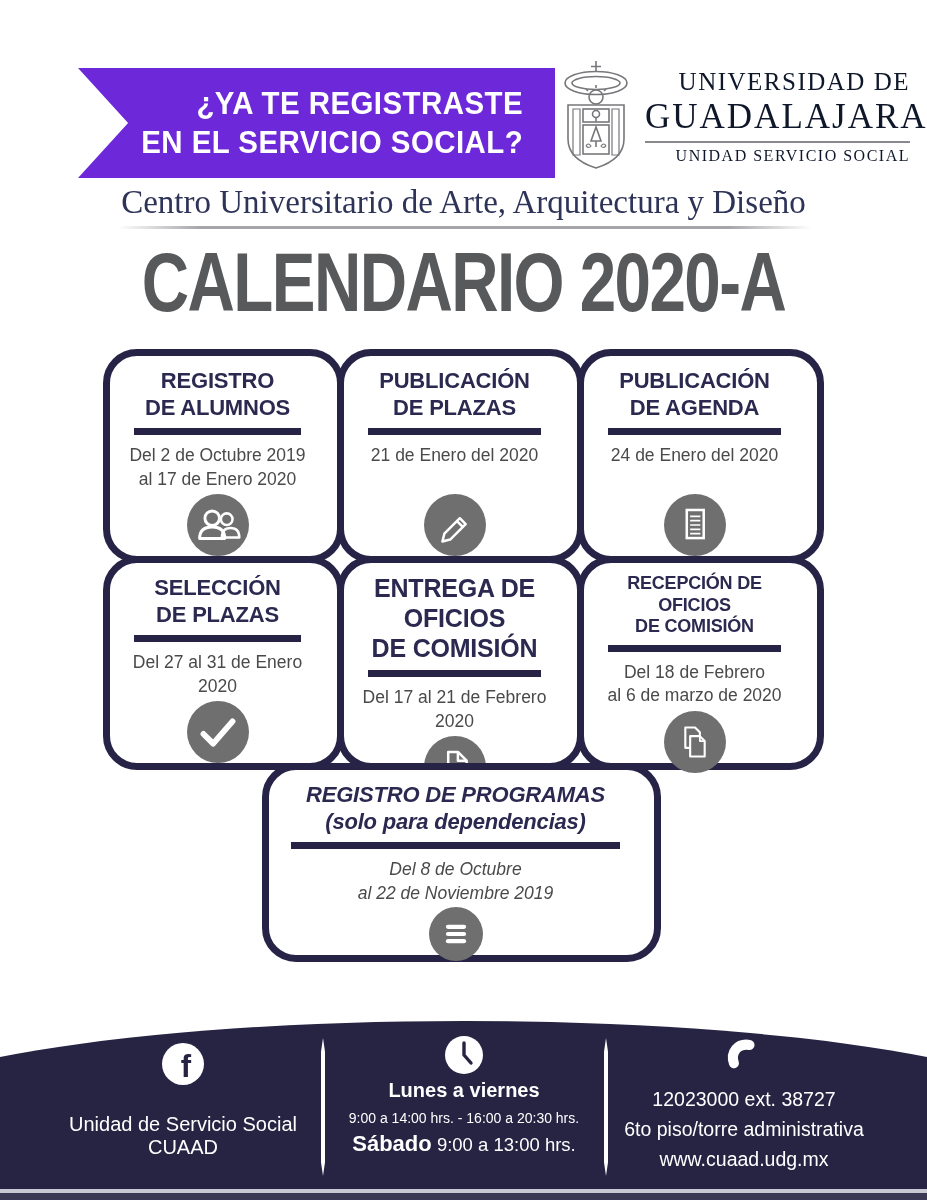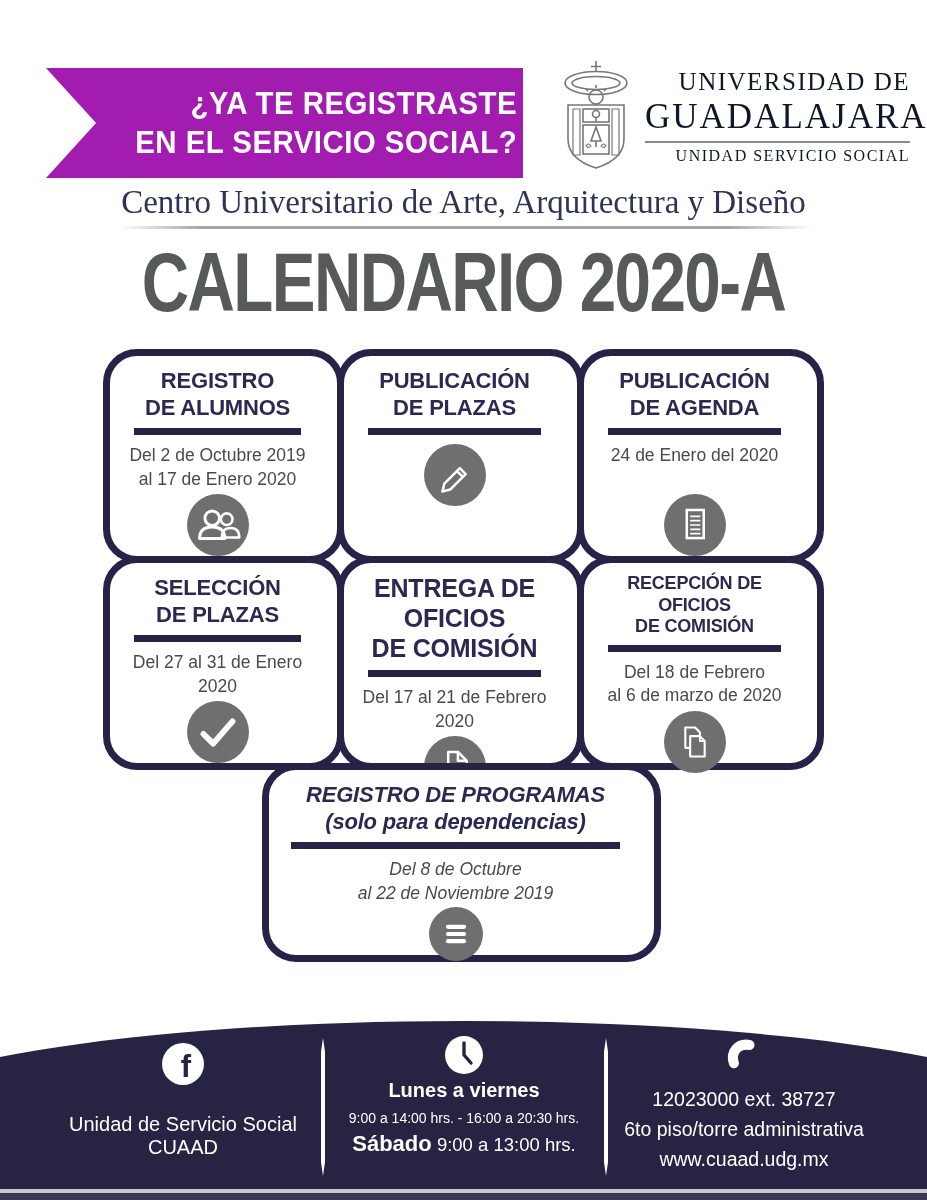--- a/index.html
+++ b/index.html
@@ -1,23 +1,23 @@
 <!DOCTYPE html>
 <html><head>
 <meta charset="utf-8">
 <style>
   html,body{margin:0;padding:0;background:#fff;}
   .poster{position:relative;width:927px;height:1200px;background:#fff;overflow:hidden;
           font-family:"Liberation Sans",sans-serif;}
 
   
-  .ribbon{position:absolute;left:46px;top:68px;width:477px;height:110px;background:#a21caf;
+  .ribbon{position:absolute;left:78px;top:68px;width:477px;height:110px;background:#6d28d9;
           clip-path:polygon(0 0,100% 0,100% 100%,0 100%,10.5% 50%);
           display:flex;flex-direction:column;justify-content:center;align-items:flex-end;
-          padding-right:6px;box-sizing:border-box;}
+          padding-right:32px;box-sizing:border-box;}
   .ribbon .l{color:#fff;font-weight:700;font-size:32px;line-height:1.22;white-space:nowrap;
              transform:scaleX(.92);transform-origin:right center;letter-spacing:.5px;}
 
   
   .udg{position:absolute;left:552px;top:60px;width:360px;}
   .udg-text{position:absolute;left:93px;top:8px;width:265px;color:#0f172a;
             font-family:"Liberation Serif",serif;text-align:right;}
   .udg-n1{font-size:25px;letter-spacing:1.5px;white-space:nowrap;}
   .udg-n2{font-size:35px;letter-spacing:2px;margin-top:1px;white-space:nowrap;}
   .udg-rule{height:2px;background:#88898c;margin:4px 0 4px 0;}
@@ -124,20 +124,21 @@
         </svg>
     </div>
   </div>
 
   <div class="card" style="left:337px;top:349px;width:247px;height:214px;">
     <div class="c-title fs22">
         <span>PUBLICACIÓN</span>
         <span>DE PLAZAS</span>
       </div>
     <div class="c-bar"></div>
+    <div class="c-dates"><span>21 de Enero del 2020</span></div>
     <div class="c-icon">
       <svg width="62" height="62" viewBox="0 0 64 64">
           <circle cx="32" cy="32" r="32" fill="#6f6f6f"></circle>
         <g stroke="#fff" fill="none" stroke-width="2.6" stroke-linejoin="round">
           <path d="M21 41 L37 25 l6 6 L27 47 l-8 2 z"></path>
           <path d="M34 28 l6 6"></path>
         </g>
         </svg>
     </div>
   </div>

